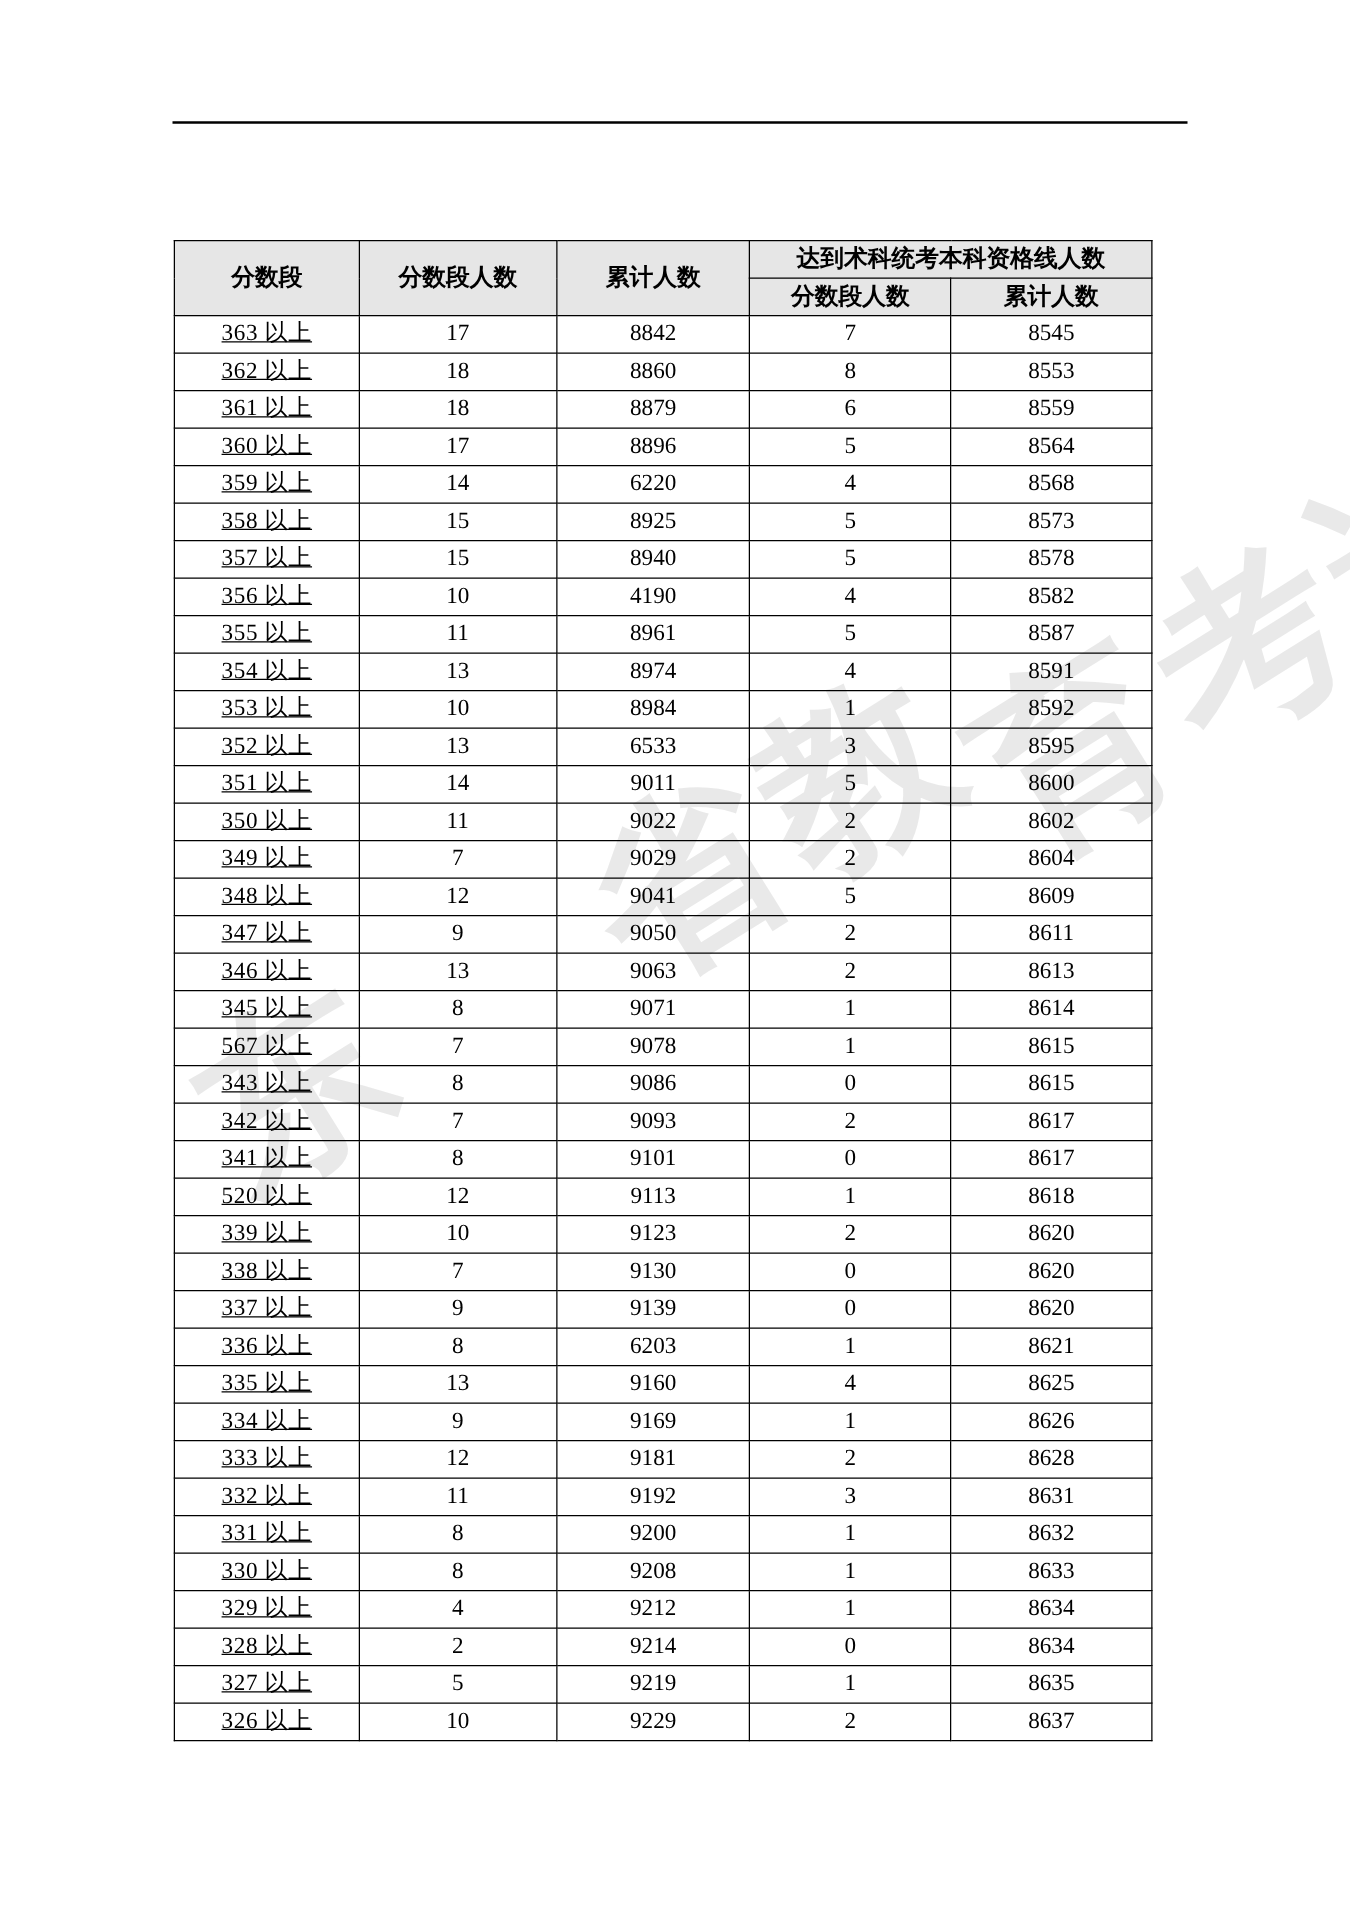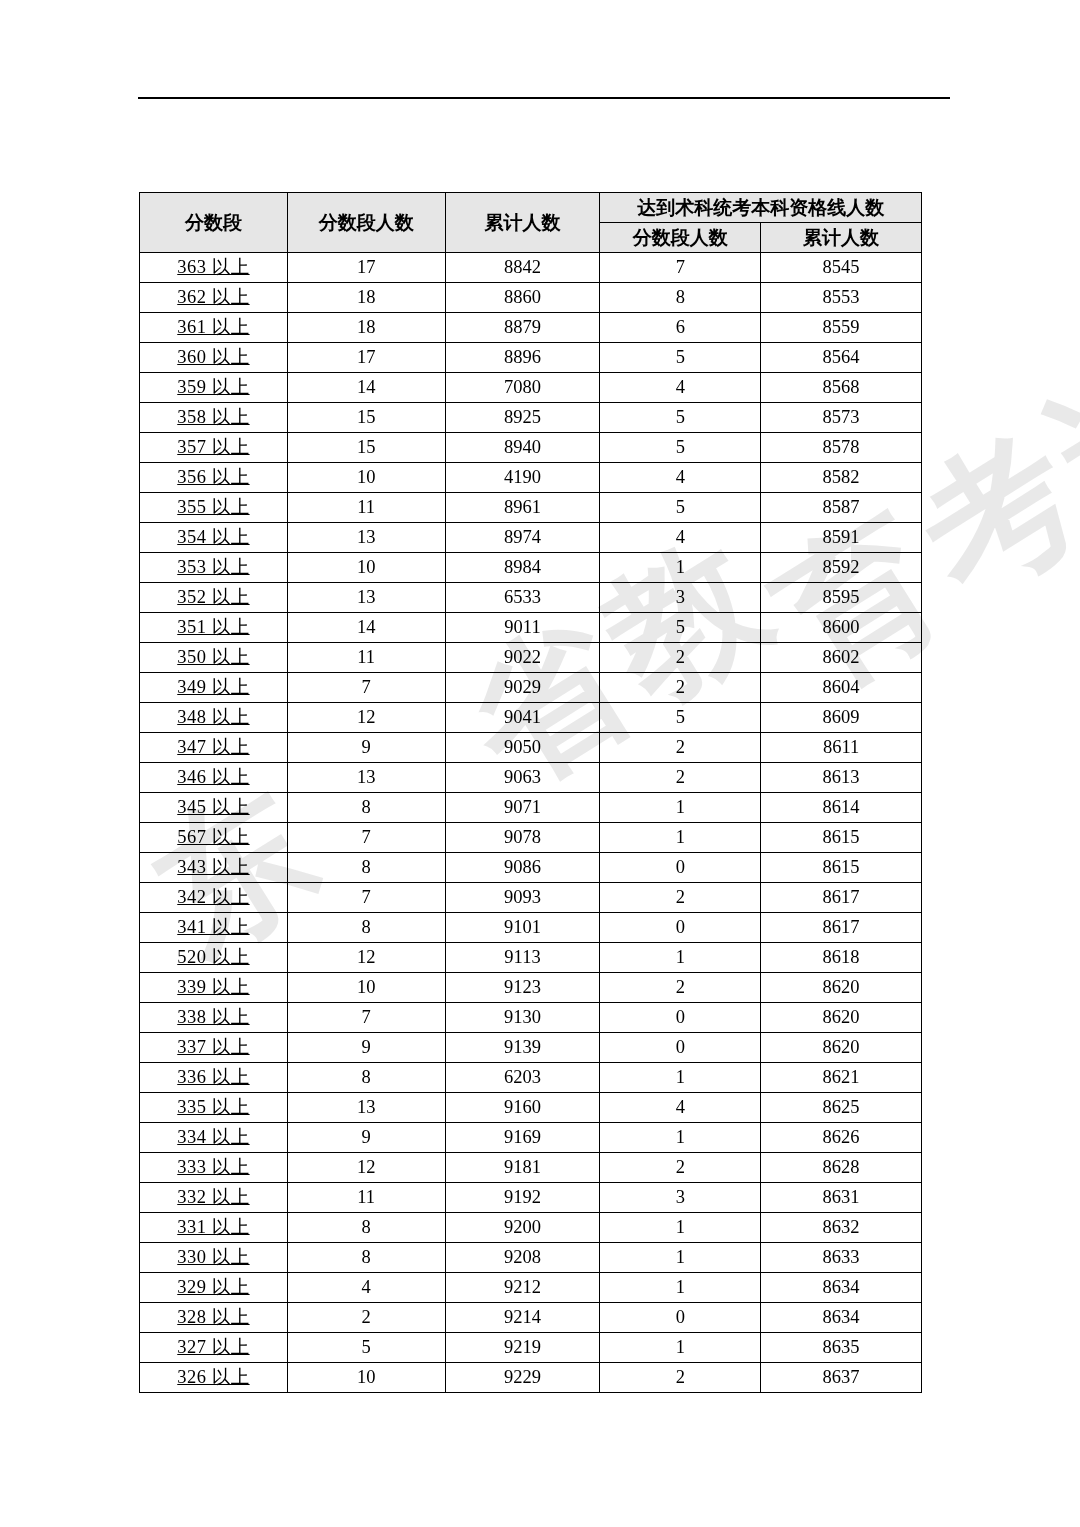--- a/index.html
+++ b/index.html
@@ -145,21 +145,21 @@
         <tr>
           <td class="seg-label col1">360 以上</td>
           <td class="col2">17</td>
           <td class="col3">8896</td>
           <td class="col4">5</td>
           <td class="col5">8564</td>
         </tr>
         <tr>
           <td class="seg-label col1">359 以上</td>
           <td class="col2">14</td>
-          <td class="col3">7080</td>
+          <td class="col3">6220</td>
           <td class="col4">4</td>
           <td class="col5">8568</td>
         </tr>
         <tr>
           <td class="seg-label col1">358 以上</td>
           <td class="col2">15</td>
           <td class="col3">8925</td>
           <td class="col4">5</td>
           <td class="col5">8573</td>
         </tr>

